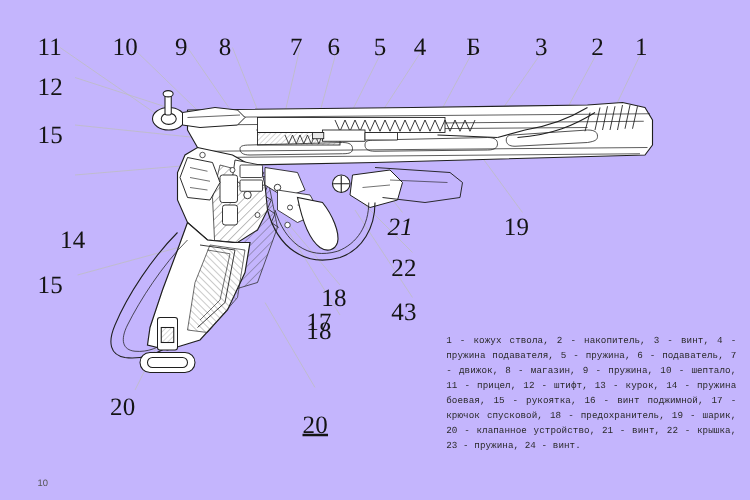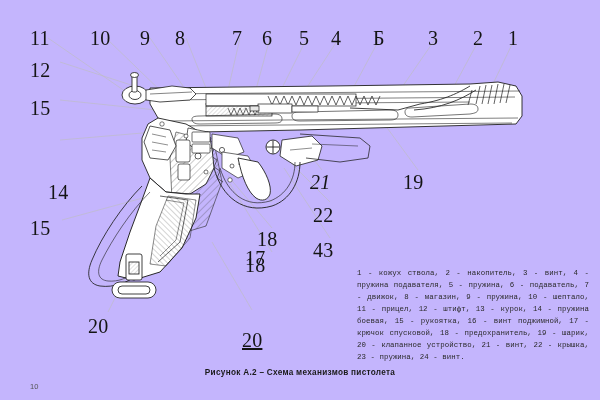--- a/index.html
+++ b/index.html
@@ -370,17 +370,16 @@
 
     <div class="callout" style="left:310px; top:172px;font-style:italic;">21</div>
     <div class="callout" style="left:403px; top:172px;">19</div>
     <div class="callout" style="left:313px; top:205px;">22</div>
     <div class="callout" style="left:313px; top:240px;">43</div>
 
     <div id="legend">1 - кожух ствола, 2 - накопитель, 3 - винт, 4 - пружина подавателя, 5 - пружина, 6 - подаватель, 7 - движок, 8 - магазин, 9 - пружина, 10 - шептало, 11 - прицел, 12 - штифт, 13 - курок, 14 - пружина боевая, 15 - рукоятка, 16 - винт поджимной, 17 - крючок спусковой, 18 - предохранитель, 19 - шарик, 20 - клапанное устройство, 21 - винт, 22 - крышка, 23 - пружина, 24 - винт.</div>
 
   </div>
 
-  <div id="caption">Рисунок А.2 – Схема механизмов пистолета</div>
 
   <div id="page-number">10</div>
 
 </div>
 
 </body></html>

